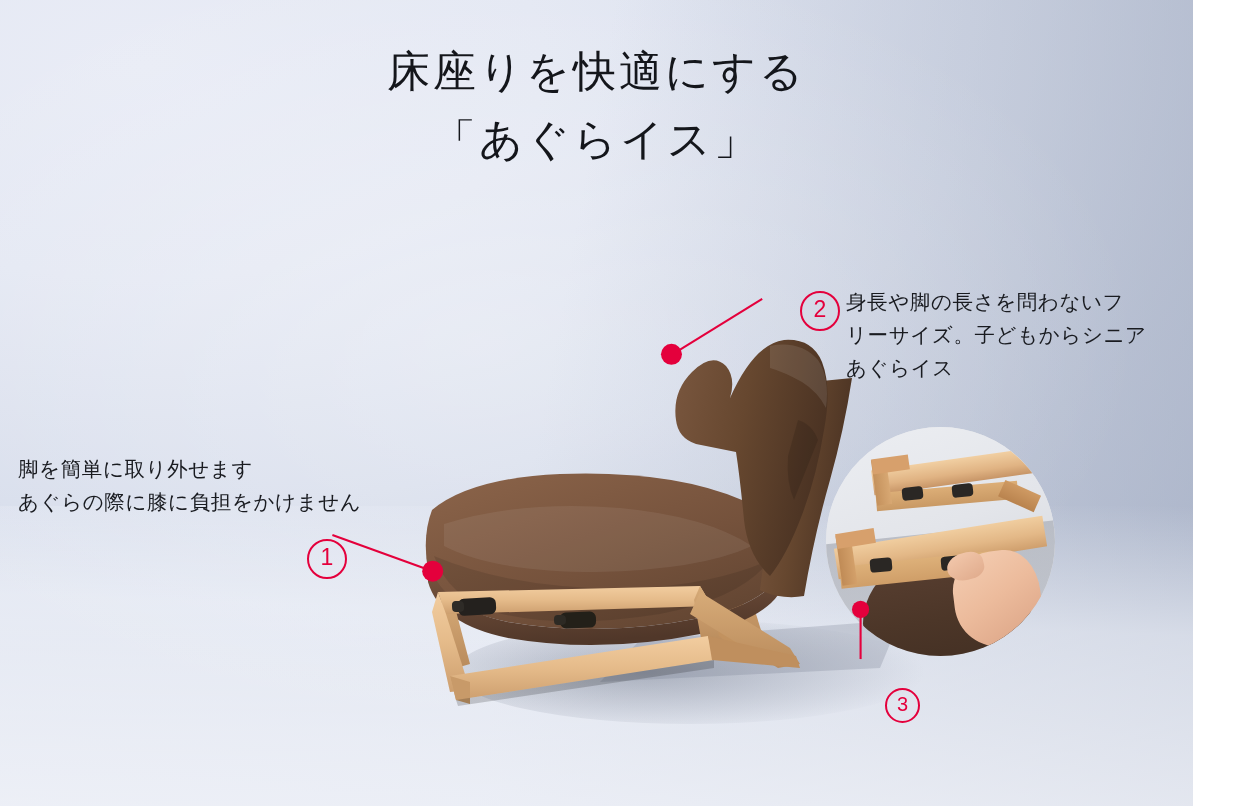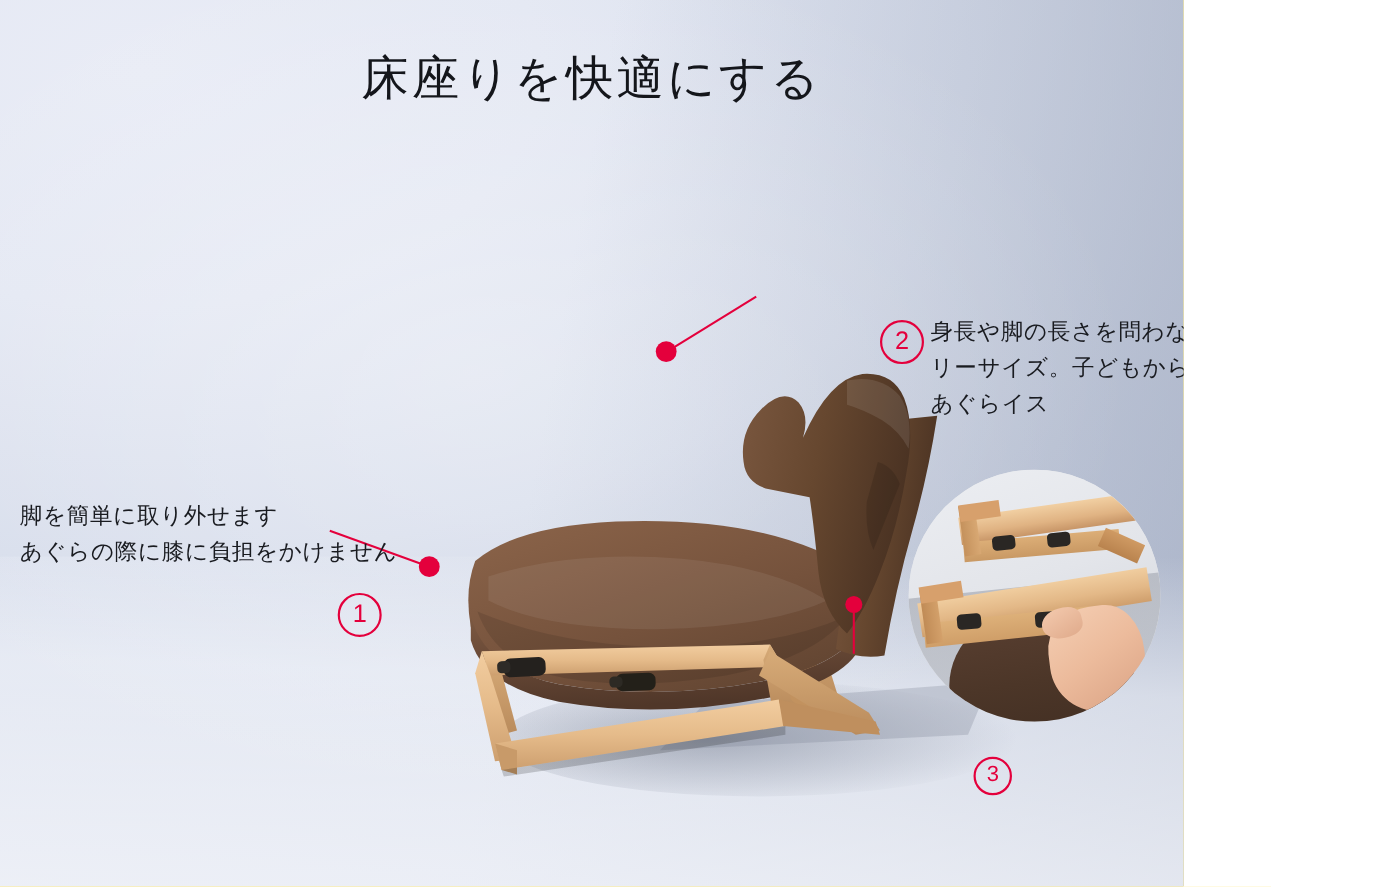--- a/index.html
+++ b/index.html
@@ -3,25 +3,25 @@
 <meta charset="utf-8">
 <title>床座りを快適にする「あぐらイス」</title>
 <style>
   html, body {
     margin: 0;
     padding: 0;
     background: #ffffff;
   }
   #stage {
     position: relative;
-    width: 1076px;
+    width: 1193px;
     height: 806px;
     overflow: hidden;
     font-family: "Liberation Sans", "DejaVu Sans", sans-serif;
-    background: #fde047;
+    background: #86efac;
   }
 
   
   .bg-base {
     position: absolute;
     inset: 0;
     background:
       radial-gradient(120% 95% at 12% 8%, #e9ecf6 0%, #e4e8f3 28%, #d8deec 58%, #ccd3e3 78%, #c3cbdd 100%);
   }
   .bg-right {
@@ -297,20 +297,21 @@
 
     <line x1="798" y1="313" x2="712" y2="366" stroke="#e4003c" stroke-width="2.2"></line>
     <circle cx="703" cy="371" r="11" fill="#e4003c"></circle>
 
     <line x1="901" y1="690" x2="901" y2="644" stroke="#e4003c" stroke-width="2.2"></line>
     <circle cx="901" cy="638" r="9" fill="#e4003c"></circle>
   </svg>
 
   <div class="title-wrap">
     <div class="title-line1">床座りを快適にする</div>
+    <div class="title-line2">「あぐらイス」</div>
   </div>
 
   <div class="note note-left">脚を簡単に取り外せます
 あぐらの際に膝に負担をかけません</div>
   <div class="note note-two">身長や脚の長さを問わないフ
 リーサイズ。子どもからシニア
 あぐらイス</div>
 
   <div class="marker m1">1</div>
   <div class="marker m2">2</div>

